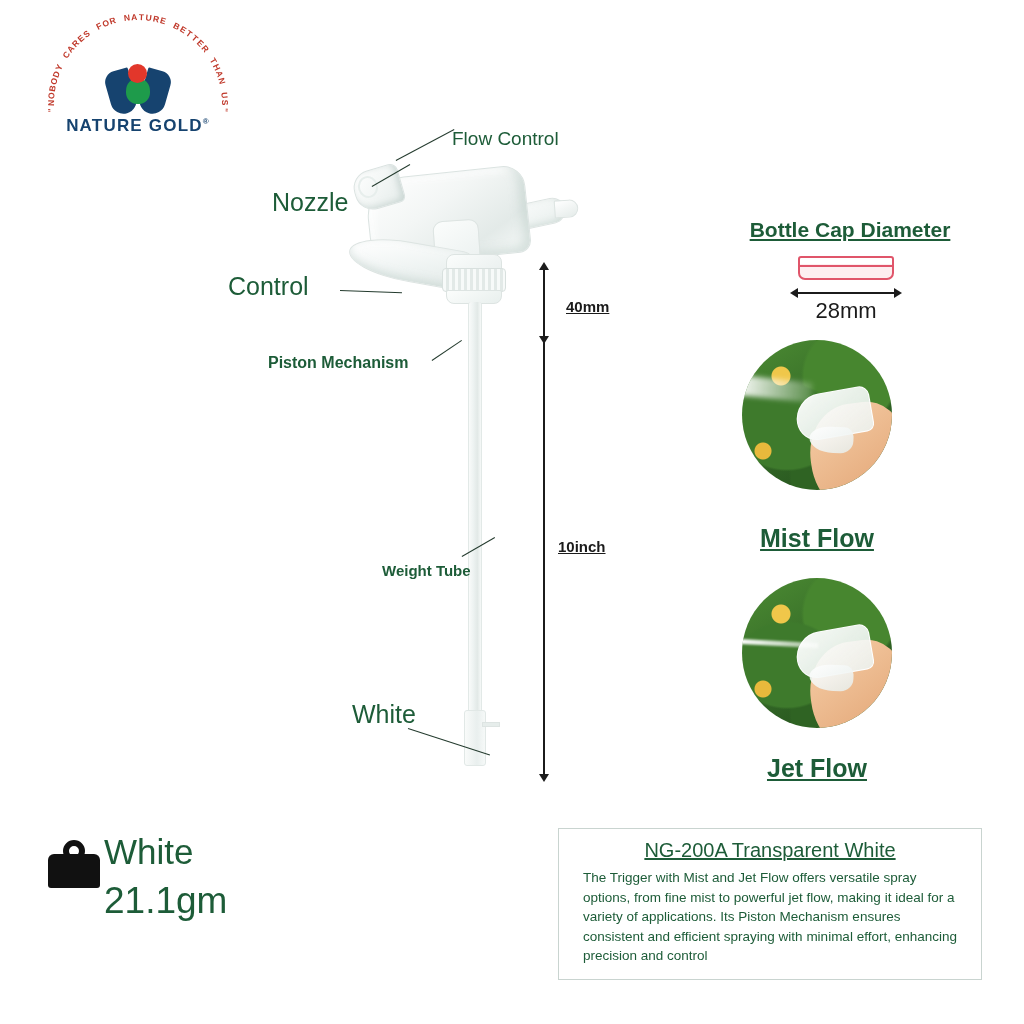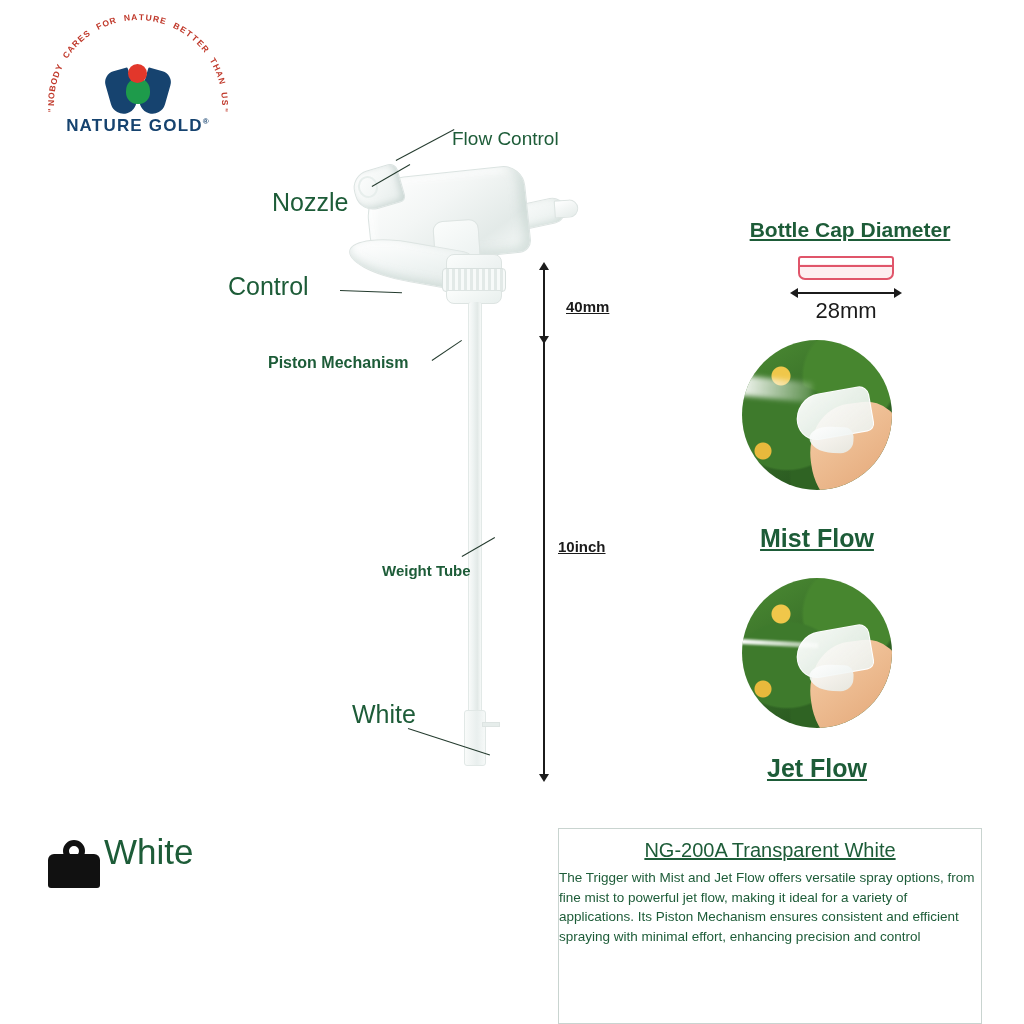--- a/index.html
+++ b/index.html
@@ -252,22 +252,22 @@
   }
   .weight-icon .w-handle {
     position: absolute; left: 15px; top: 2px; width: 22px; height: 22px;
     border: 6px solid #111; border-radius: 50%;
   }
   .weight-label { position: absolute; left: 104px; top: 832px; font-size: 35px; color: #1d5c38; }
   .weight-value { position: absolute; left: 104px; top: 880px; font-size: 37px; color: #1d5c38; }
 
   
   .card {
-    position: absolute; left: 558px; top: 828px; width: 424px; height: 196px;
-    border: 1px solid #c9d4d0; background: #ffffff; padding: 10px 0;
+    position: absolute; left: 558px; top: 828px; width: 424px; height: 152px;
+    border: 1px solid #c9d4d0; background: #ffffff; padding: 10px 24px;
   }
   .card-title {
     text-align: center; font-size: 20px; color: #1d5c38; text-decoration: underline;
     margin-bottom: 6px;
   }
   .card-desc { font-size: 13.5px; line-height: 1.45; color: #1d5c38; }
 </style>
 </head>
 <body>
 
@@ -387,19 +387,20 @@
     <div class="sprayer-mini"></div>
     <div class="spray-jet"></div>
   </div>
   <div class="flow-cap jet">Jet Flow</div>
 
   <div class="weight-icon">
     <div class="w-handle"></div>
     <div class="w-body"></div>
   </div>
   <div class="weight-label">White</div>
+  <div class="weight-value">21.1gm</div>
 
   <div class="card">
     <div class="card-title">NG-200A Transparent White</div>
     <div class="card-desc">The Trigger  with Mist and Jet Flow offers versatile spray options, from fine mist to powerful jet flow, making it ideal for a variety of applications. Its Piston Mechanism ensures consistent and efficient spraying with minimal effort, enhancing precision and control</div>
   </div>
 
 </div>
 
 </body></html>

